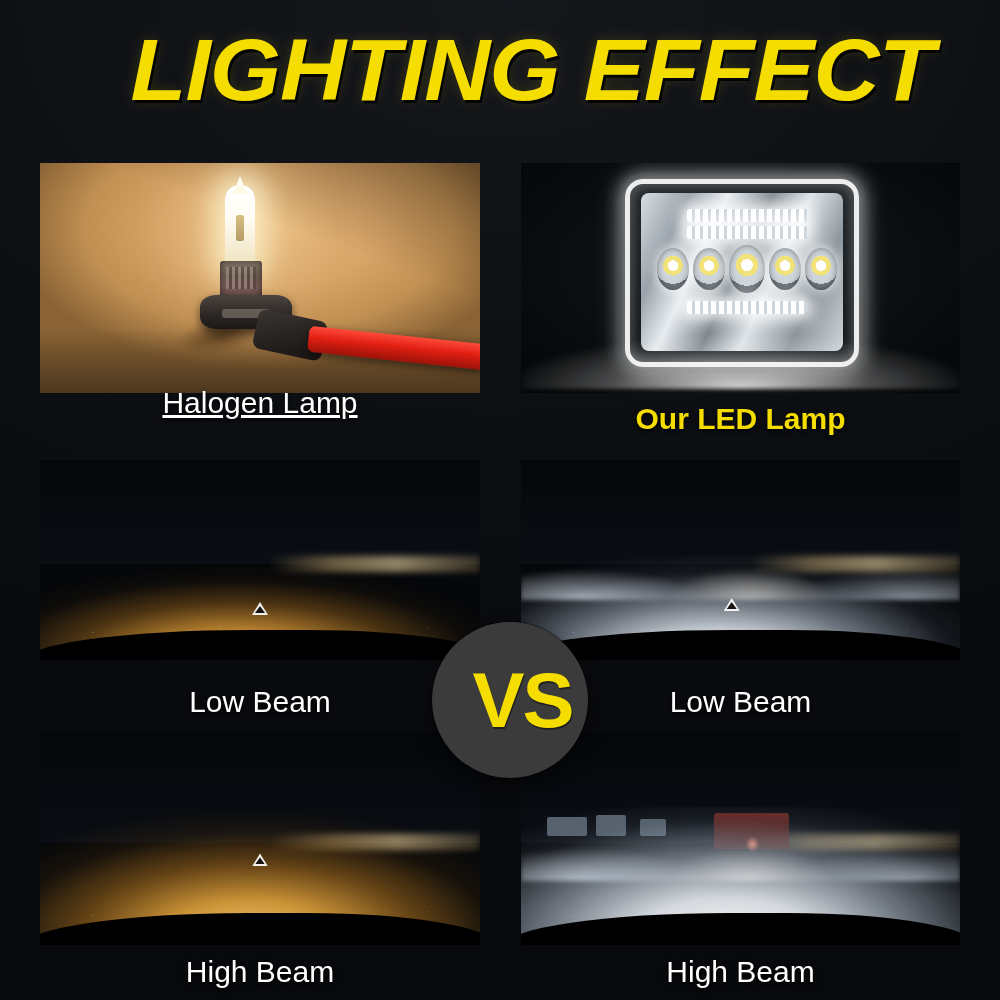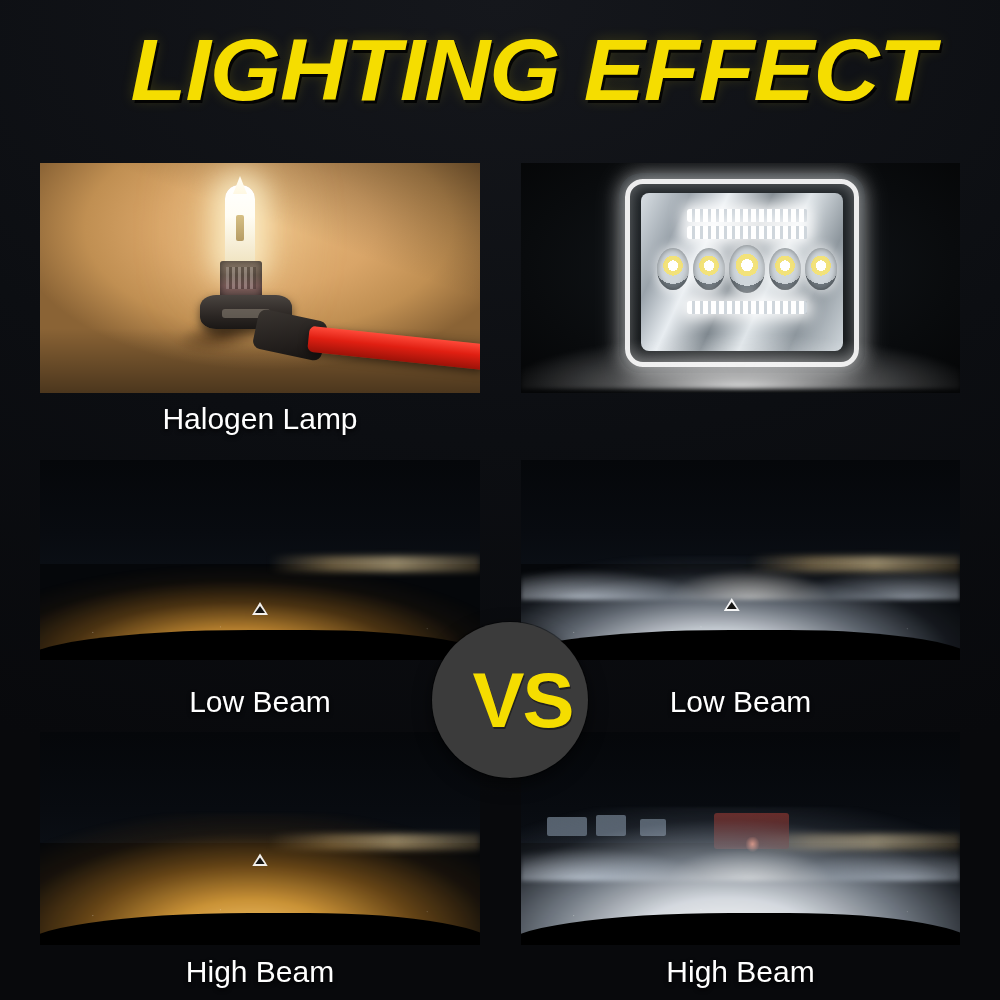--- a/index.html
+++ b/index.html
@@ -97,21 +97,21 @@
     position:absolute;left:215px;top:152px;width:70px;height:40px;
     background:linear-gradient(160deg,#3a3531 0%,#211d1b 70%,#151210 100%);
     border-radius:8px;transform:rotate(12deg);
   }
   .red-wire{
     position:absolute;left:268px;top:172px;width:178px;height:26px;
     background:linear-gradient(180deg,#ff4a3a 0%,#e01f12 45%,#9c1208 100%);
     border-radius:6px;transform:rotate(6deg);
     box-shadow:0 3px 8px rgba(0,0,0,.5);
   }
-  #cap-halogen{left:40px;top:402px;width:440px;}
+  #cap-halogen{left:40px;top:386px;width:440px;text-decoration:underline;}
 
   
   #p-led{left:521px;top:163px;width:439px;height:230px;}
   .led-bg{position:absolute;inset:0;background:radial-gradient(70% 70% at 50% 45%,#14181c 0%,#090b0d 70%,#050607 100%);}
   .led-housing{
     position:absolute;left:98px;top:10px;width:246px;height:200px;
     border-radius:22px;
     background:linear-gradient(180deg,#1d2226 0%,#0f1214 100%);
     box-shadow:0 0 26px 6px rgba(255,255,255,.10);
   }
@@ -293,20 +293,21 @@
             <div class="led-lens center"></div>
             <div class="led-lens"></div>
             <div class="led-lens"></div>
           </div>
           <div class="led-strip s3"></div>
         </div>
       </div>
       <div class="led-beam"></div>
     </div>
   </div>
+  <div class="caption yellow" id="cap-led">Our LED Lamp</div>
 
   <div class="panel" id="p-low-l">
     <div class="scene">
       <div class="sky"></div>
       <div class="horizon-glow"></div>
       <div class="beam-warm"></div>
       <div class="speckle"></div>
       <div class="marker" style="left:50%;top:71%;margin-left:-8px;"></div>
       <div class="hood"></div>
     </div>

